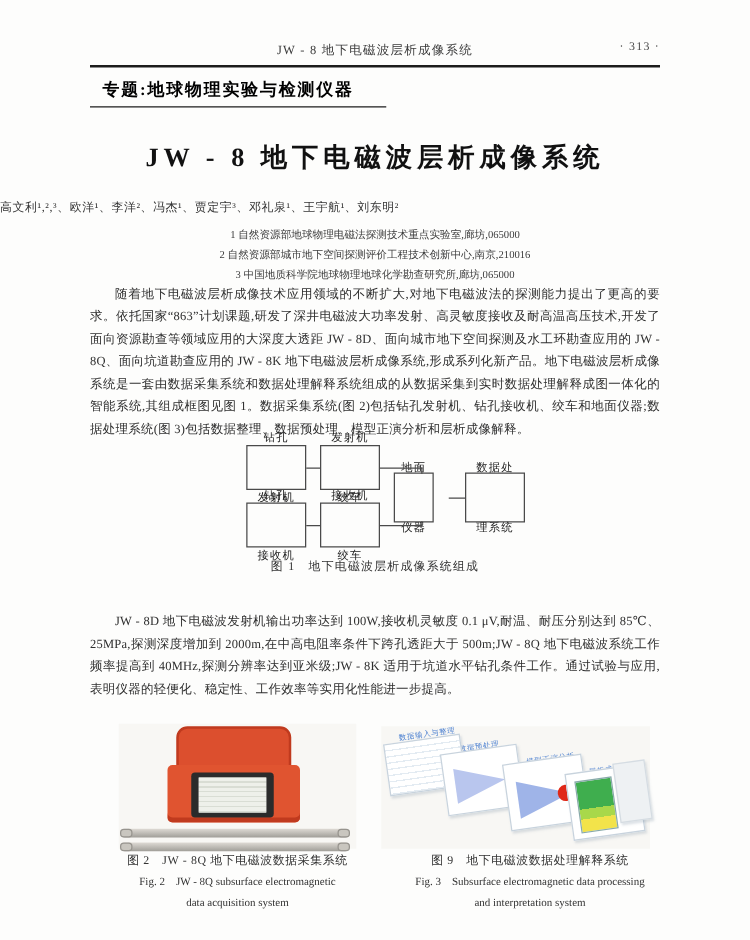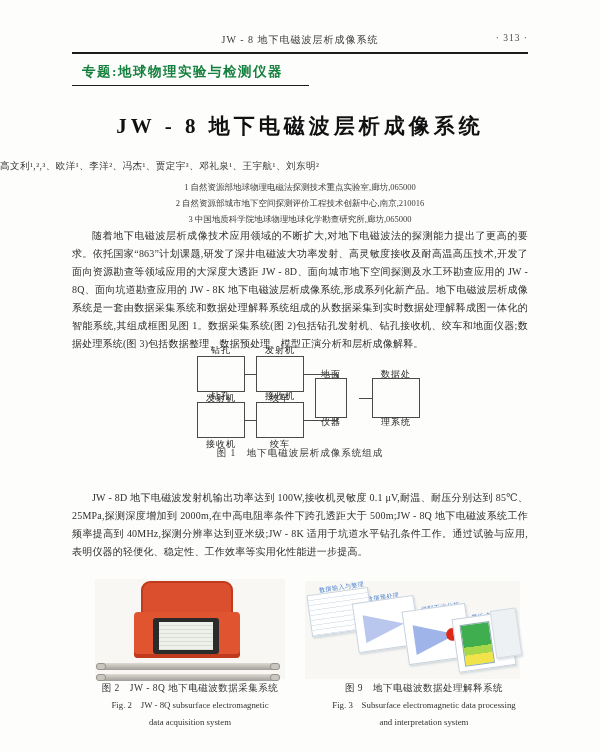--- a/index.html
+++ b/index.html
@@ -5,21 +5,21 @@
   * { margin:0; padding:0; box-sizing:border-box; }
   body { width:600px; height:752px; background:#ffffff; font-family:"Liberation Serif","DejaVu Serif",serif; color:#2b2b2b; }
   .page { position:relative; width:600px; height:752px; background:#fdfdfc; overflow:hidden; }
 
   
   .running-head { position:absolute; top:33px; left:72px; width:456px; height:14px; font-size:10px; color:#3a3a3a; text-align:center; letter-spacing:1px; }
   .pagenum { position:absolute; right:0; top:0; font-size:9.5px; letter-spacing:1px; color:#4a4a4a; }
   .head-rule { position:absolute; top:52px; left:72px; width:456px; height:2px; background:#1c1c1c; }
 
   
-  .topic { position:absolute; top:61px; left:72px; padding:2px 26px 4px 10px; font-size:13.5px; font-weight:bold; letter-spacing:1.5px; border-bottom:1.5px solid #1c1c1c; color:#15803d; }
+  .topic { position:absolute; top:61px; left:72px; padding:2px 26px 4px 10px; font-size:13.5px; font-weight:bold; letter-spacing:1.5px; border-bottom:1.5px solid #1c1c1c; color:#000000; }
 
   
   .title { position:absolute; top:112px; left:0; width:600px; text-align:center; font-size:21px; font-weight:bold; letter-spacing:4px; color:#111; }
   .authors { position:absolute; top:160px; left:0; width:600px; font-size:9.5px; color:#333; letter-spacing:0.5px; }
   .affils { position:absolute; top:179px; left:0; width:600px; text-align:center; font-size:8.5px; color:#3c3c3c; line-height:16px; }
 
   
   .para { position:absolute; left:72px; width:456px; font-size:10px; line-height:18px; text-align:justify; text-indent:2em; color:#2e2e2e; letter-spacing:0.2px; }
   .para1 { top:227px; }
   .para2 { top:489px; }

